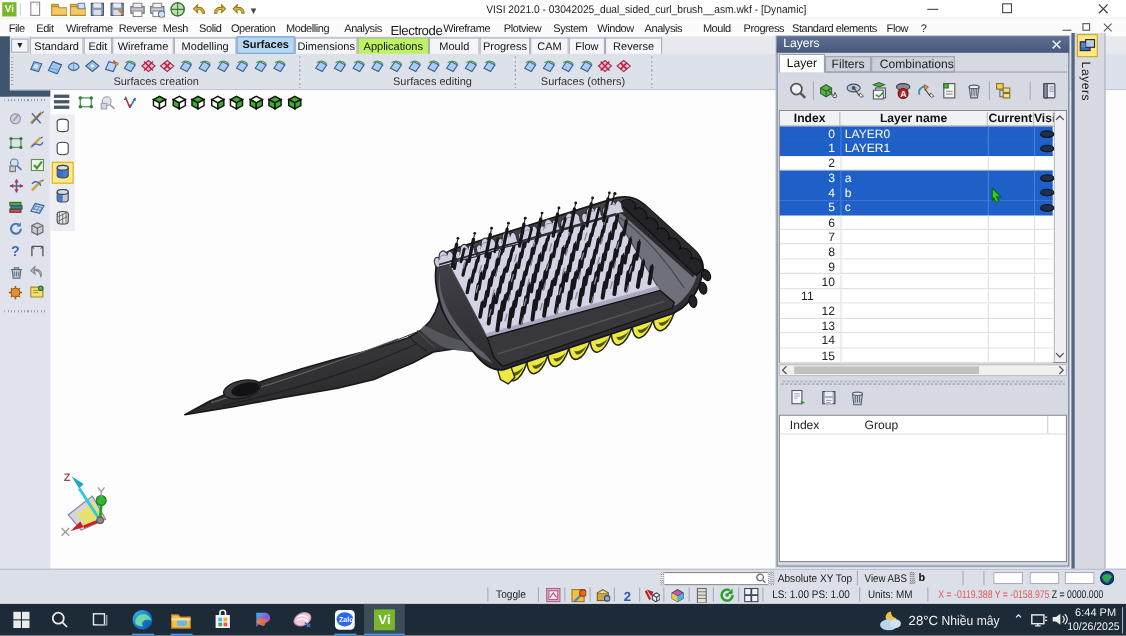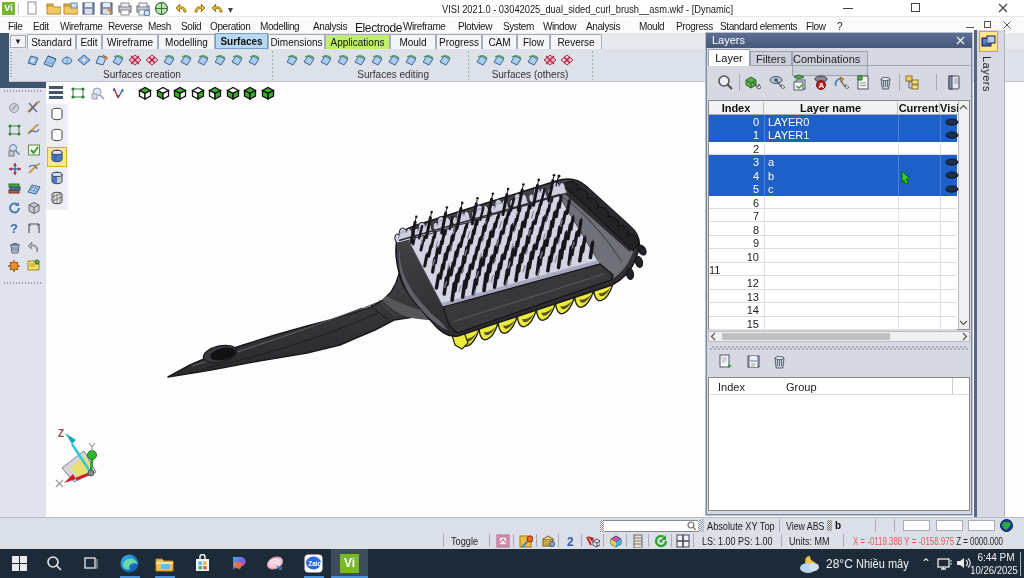--- a/index.html
+++ b/index.html
@@ -897,21 +897,21 @@
     <path d="M56,480 l7,7 M63,480 l-7,7" stroke="#999" stroke-width="1.2"></path>
     <path d="M89,443 l3,4 3,-4 M92,447 l0,5" stroke="#999" stroke-width="1.2" fill="none"></path>
   </svg>
 <div class="abs" style="left:706px;top:33px;width:266px;height:482px;background:#d6d9e2;border:1px solid #7a8aa4;box-shadow:0 0 0 1px #b8c0d0"></div>
 <div class="abs" style="left:706px;top:33px;width:266px;height:15px;background:linear-gradient(#5d6f94,#47587a);color:#fff;font-size:11px;padding-left:6px;line-height:15px">Layers</div>
 <svg class="abs" style="left:955px;top:35px" width="11" height="11" viewBox="0 0 11 11">
     <path d="M2 2l7 7M9 2l-7 7" stroke="#e8ecf4" stroke-width="1.4"></path>
   </svg>
 <div class="abs" style="left:708px;top:49px;width:42px;height:17px;background:#fdfdfd;border:1px solid #9aa2b2;border-bottom:none;font-size:11px;text-align:center;line-height:16px;color:#111;z-index:3">Layer</div>
 <div class="abs" style="left:750px;top:51px;width:42px;height:15px;background:#ccd0da;border:1px solid #9aa2b2;font-size:11px;text-align:center;line-height:14px;color:#222">Filters</div>
-<div class="abs" style="left:792px;top:51px;width:76px;height:25px;background:#ccd0da;border:1px solid #9aa2b2;font-size:11px;text-align:left;line-height:14px;color:#222">Combinations</div>
+<div class="abs" style="left:792px;top:51px;width:76px;height:15px;background:#ccd0da;border:1px solid #9aa2b2;font-size:11px;text-align:right;line-height:14px;color:#222">Combinations</div>
 <div class="abs" style="left:708px;top:65px;width:262px;height:1px;background:#9aa2b2"></div>
 <svg class="abs" style="left:716px;top:74px" width="17" height="17" viewBox="0 0 17 17">
     <circle cx="8" cy="7" r="5" fill="#eef2f8" stroke="#555" stroke-width="1.6"></circle>
     <path d="M11.5 10.5l4.5 4.5" stroke="#555" stroke-width="2.2"></path>
   </svg>
 <svg class="abs" style="left:744px;top:74px" width="17" height="17" viewBox="0 0 17 17">
     <path d="M2 6l5-3 5 3v5l-5 3-5-3z" fill="#5ab04a" stroke="#2a6a2a"></path>
     <path d="M2 6l5 3 5-3M7 9v5" fill="none" stroke="#2a6a2a"></path>
     <path d="M9 8l5 5 1-3 2 4-3 1z" fill="#e8e8f0" stroke="#444" stroke-width="0.8"></path>
   </svg>
@@ -1047,21 +1047,21 @@
 <div class="abs" style="left:709px;top:237.1px;width:50px;font-size:11px;color:#222;text-align:right">9</div>
 <div class="abs" style="left:764px;top:236.1px;width:1px;height:13.4px;background:#e0e0e0"></div>
 <div class="abs" style="left:898px;top:236.1px;width:1px;height:13.4px;background:#e0e0e0"></div>
 <div class="abs" style="left:940px;top:236.1px;width:1px;height:13.4px;background:#e0e0e0"></div>
 <div class="abs" style="left:709px;top:249.5px;width:248px;height:13.4px;background:#fff;border-bottom:1px solid #ddd"></div>
 <div class="abs" style="left:709px;top:250.5px;width:50px;font-size:11px;color:#222;text-align:right">10</div>
 <div class="abs" style="left:764px;top:249.5px;width:1px;height:13.4px;background:#e0e0e0"></div>
 <div class="abs" style="left:898px;top:249.5px;width:1px;height:13.4px;background:#e0e0e0"></div>
 <div class="abs" style="left:940px;top:249.5px;width:1px;height:13.4px;background:#e0e0e0"></div>
 <div class="abs" style="left:709px;top:262.9px;width:248px;height:13.4px;background:#fff;border-bottom:1px solid #ddd"></div>
-<div class="abs" style="left:709px;top:263.9px;width:50px;font-size:11px;color:#222;text-align:left">11</div>
+<div class="abs" style="left:709px;top:263.9px;width:50px;font-size:11px;color:#222;text-align:center">11</div>
 <div class="abs" style="left:764px;top:262.9px;width:1px;height:13.4px;background:#e0e0e0"></div>
 <div class="abs" style="left:898px;top:262.9px;width:1px;height:13.4px;background:#e0e0e0"></div>
 <div class="abs" style="left:940px;top:262.9px;width:1px;height:13.4px;background:#e0e0e0"></div>
 <div class="abs" style="left:709px;top:276.4px;width:248px;height:13.4px;background:#fff;border-bottom:1px solid #ddd"></div>
 <div class="abs" style="left:709px;top:277.4px;width:50px;font-size:11px;color:#222;text-align:right">12</div>
 <div class="abs" style="left:764px;top:276.4px;width:1px;height:13.4px;background:#e0e0e0"></div>
 <div class="abs" style="left:898px;top:276.4px;width:1px;height:13.4px;background:#e0e0e0"></div>
 <div class="abs" style="left:940px;top:276.4px;width:1px;height:13.4px;background:#e0e0e0"></div>
 <div class="abs" style="left:709px;top:289.9px;width:248px;height:13.4px;background:#fff;border-bottom:1px solid #ddd"></div>
 <div class="abs" style="left:709px;top:290.9px;width:50px;font-size:11px;color:#222;text-align:right">13</div>

